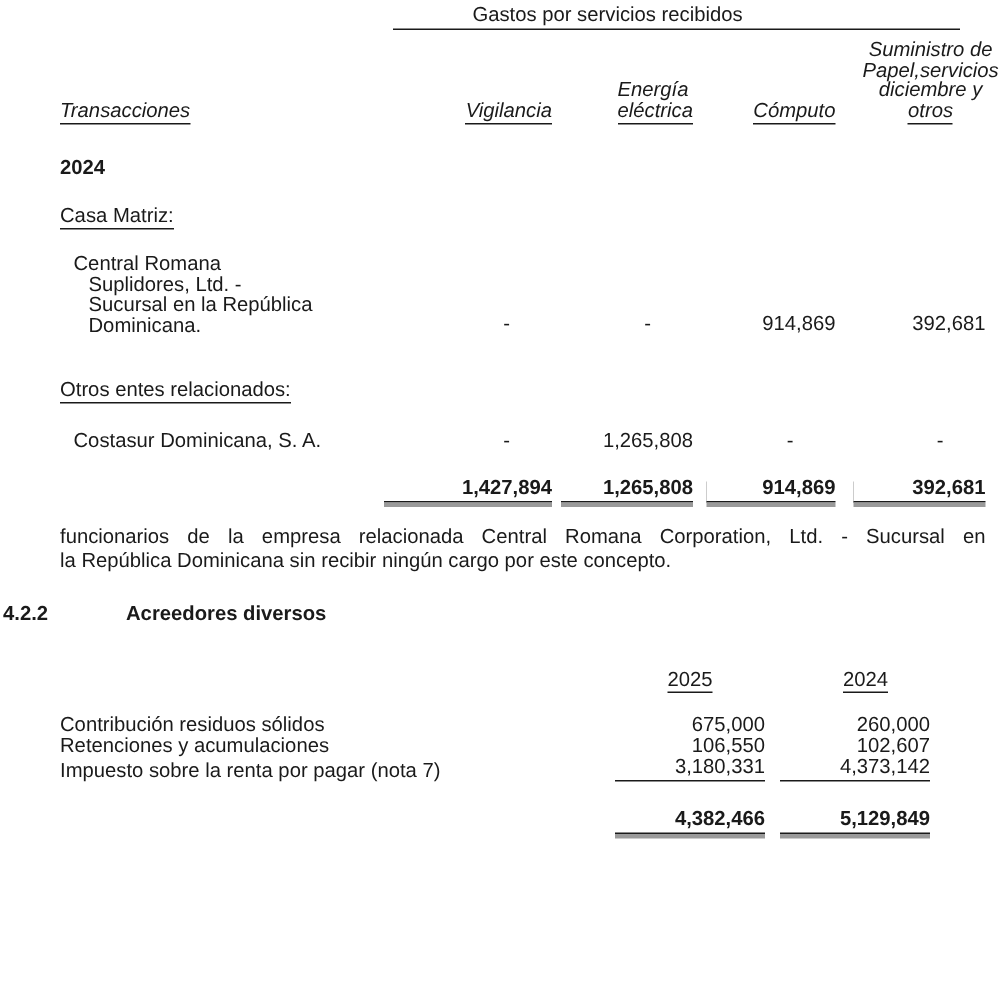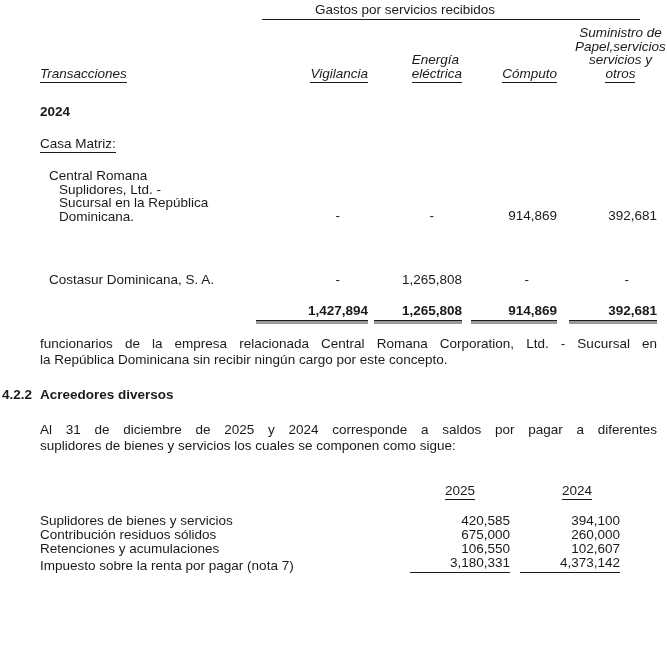--- a/index.html
+++ b/index.html
@@ -34,21 +34,21 @@
   .lab4 div{line-height:13.5px;}
   td.dash{padding-right:28px;}
   .ul{display:inline-block;border-bottom:1px solid #1a1a1a;padding-bottom:2px;text-align:right;}
   .dd{display:inline-block;border-bottom:1px solid #1a1a1a;box-shadow:0 3px 0 #9a9a9a;
       padding-bottom:2px;text-align:right;font-weight:bold;}
   .w1{width:112px;} .w2{width:88px;} .w3{width:86px;} .w4{width:88px;} .wB{width:100px;}
   .dctr{text-align:center;}
   .para{margin:15px 0 0 40px;width:617px;line-height:16px;}
   .jline{text-align:justify;text-align-last:justify;}
   .jline.last{text-align-last:left;}
-  .section-head{display:flex;margin:19px 0 0 2px;font-weight:bold;line-height:15px;}
+  .section-head{display:flex;margin:19px 0 0 2px;font-weight:bold;line-height:15px;gap:44px;}
   .sec-num{width:38px;}
   .hpad2{padding-left:24px;}
 </style>
 </head>
 <body>
 
 <div class="page">
 
   <table class="t1">
     <colgroup>
@@ -80,21 +80,21 @@
           <span class="u">eléctrica</span>
         </span>
       </td>
       <td class="num">
         <span class="u">Cómputo</span>
       </td>
       <td class="c4h">
         <span class="hblock ctr">
           <span>Suministro de</span><br>
           <span>Papel,servicios</span><br>
-          <span>servicios y</span><br>
+          <span>diciembre y</span><br>
           <span class="u">otros</span>
         </span>
       </td>
     </tr>
     <tr>
           <td colspan="5" style="height:24px"></td>
         </tr>
     <tr>
       <td colspan="5" class="bold">2024</td>
     </tr>
@@ -118,20 +118,25 @@
       </td>
       <td class="num dash">-</td>
       <td class="num dash">-</td>
       <td class="num">914,869</td>
       <td class="num">392,681</td>
     </tr>
     <tr>
           <td colspan="5" style="height:30px"></td>
         </tr>
     <tr>
+      <td colspan="5">
+        <span class="u">Otros entes relacionados:</span>
+      </td>
+    </tr>
+    <tr>
           <td colspan="5" style="height:20px"></td>
         </tr>
     <tr>
       <td class="ind1">Costasur Dominicana, S. A.</td>
       <td class="num dash">-</td>
       <td class="num">1,265,808</td>
       <td class="num dash">-</td>
       <td class="num dash">-</td>
     </tr>
     <tr>
@@ -150,24 +155,20 @@
   <div class="para">
     <div class="jline">funcionarios de la empresa relacionada Central Romana Corporation, Ltd. - Sucursal en</div>
     <div class="jline last">la República Dominicana sin recibir ningún cargo por este concepto.</div>
   </div>
 
   <div class="section-head">
     <span class="sec-num">4.2.2</span>
     <span>Acreedores diversos</span>
   </div>
 
-  <div class="para" style="margin-top:20px">
-    <div class="jline">Al 31 de diciembre de 2025 y 2024 corresponde a saldos por pagar a diferentes</div>
-    <div class="jline last">suplidores de bienes y servicios los cuales se componen como sigue:</div>
-  </div>
 
   <table class="t2">
     <colgroup>
       <col style="width:370px">
         <col style="width:100px">
         <col style="width:110px">
     </colgroup>
     <tbody>
         <tr>
       <td></td>
@@ -175,38 +176,38 @@
         <span class="u">2025</span>
       </td>
       <td class="ctr hpad2">
         <span class="u">2024</span>
       </td>
     </tr>
     <tr>
           <td colspan="3" style="height:16px"></td>
         </tr>
     <tr>
-      <td>Suplidores de bienes y servicios</td>
-      <td class="num">420,585</td>
-      <td class="num">394,100</td>
-    </tr>
-    <tr>
       <td>Contribución residuos sólidos</td>
       <td class="num">675,000</td>
       <td class="num">260,000</td>
     </tr>
     <tr>
       <td>Retenciones y acumulaciones</td>
       <td class="num">106,550</td>
       <td class="num">102,607</td>
     </tr>
     <tr>
       <td>Impuesto sobre la renta por pagar (nota 7)</td>
       <td class="num"><span class="ul wB">3,180,331</span></td>
       <td class="num"><span class="ul wB">4,373,142</span></td>
     </tr>
     <tr>
           <td colspan="3" style="height:18px"></td>
         </tr>
+    <tr>
+      <td></td>
+      <td class="num"><span class="dd wB">4,382,466</span></td>
+      <td class="num"><span class="dd wB">5,129,849</span></td>
+    </tr>
   </tbody>
     </table>
 
 </div>
 
 </body></html>

